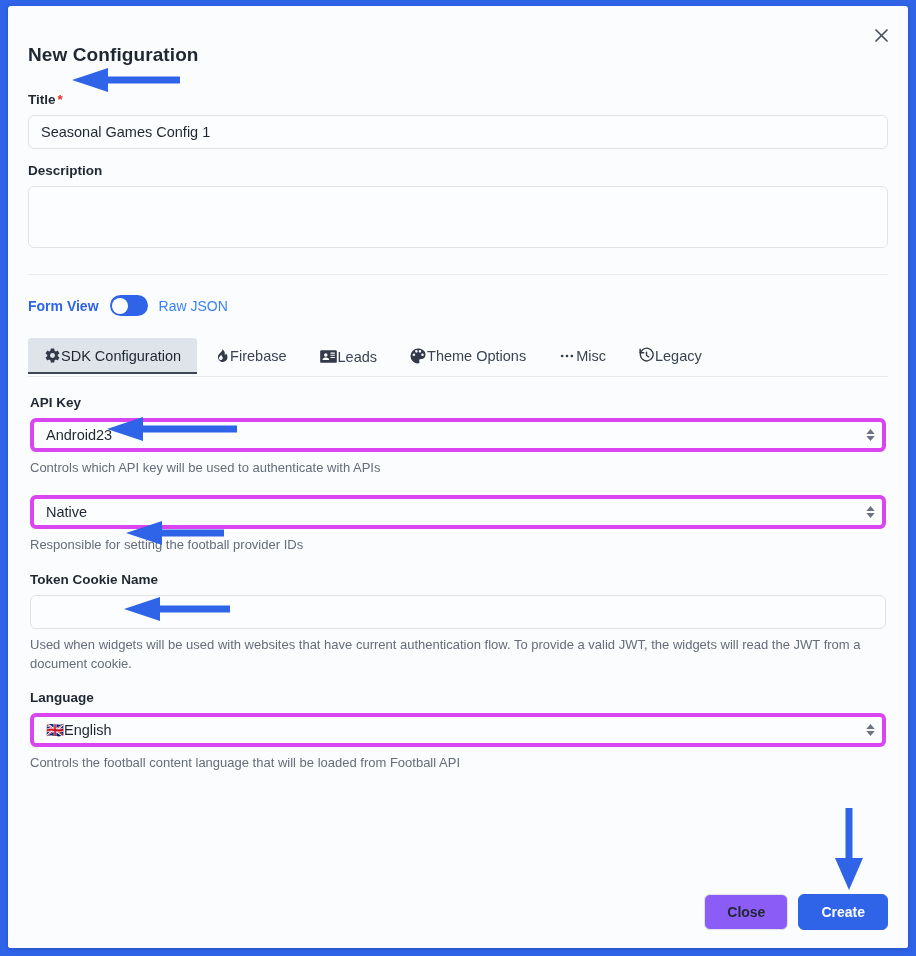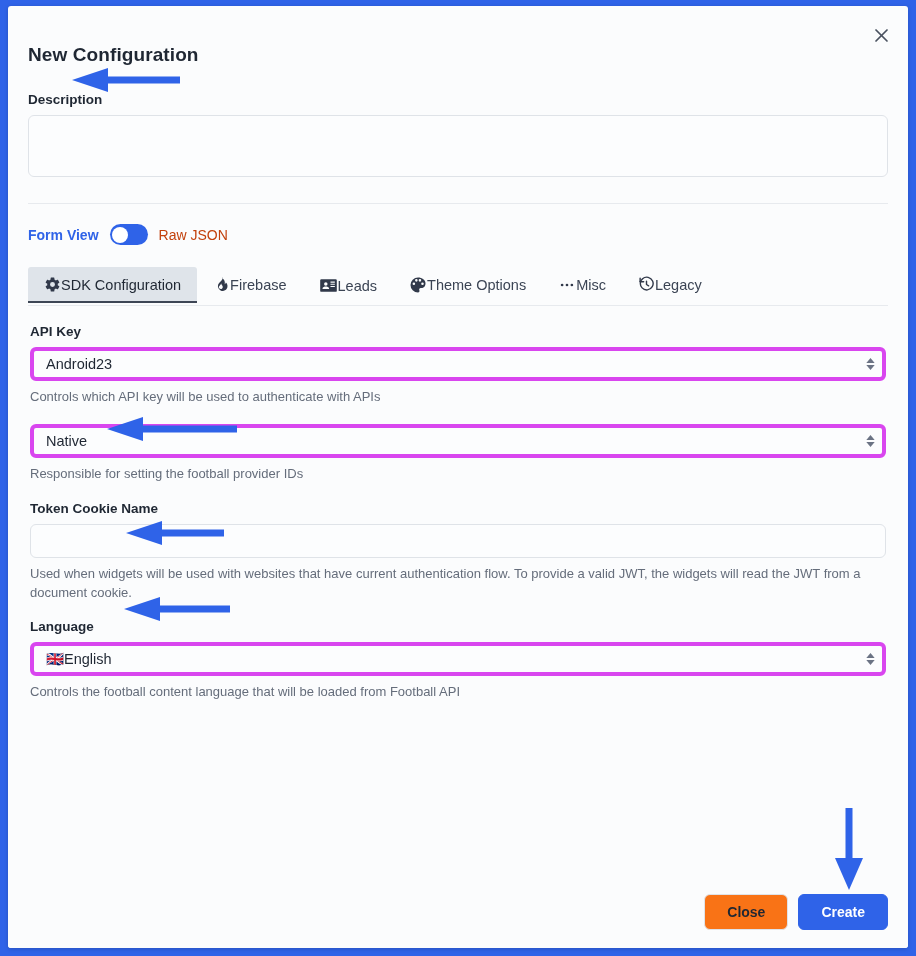--- a/index.html
+++ b/index.html
@@ -83,21 +83,21 @@
   .view-toggle-row {
     display: flex; align-items: center;
     gap: 11px;
     margin: 20px 0 22px 0;
     text-align: right;
   }
   .view-toggle-label-active {
     font-size: 14px; font-weight: 700; color: #2f63e8;
   }
   .view-toggle-label {
-    font-size: 14px; color: #c2410c;
+    font-size: 14px; color: #3b82f6;
   }
   .switch {
     width: 38px; height: 21px;
     border-radius: 11px;
     background: #2f63e8;
     position: relative;
     cursor: pointer;
     flex: 0 0 auto;
   }
   .switch .knob {
@@ -191,21 +191,21 @@
   .btn {
     font-family: "Liberation Sans", sans-serif;
     font-size: 14px;
     font-weight: 700;
     border-radius: 6px;
     padding: 9px 22px;
     cursor: pointer;
     min-width: 72px;
   }
   .btn-secondary {
-    background: #f97316;
+    background: #8b5cf6;
     color: #1f2733;
     border: 1px solid #dfe3e8;
   }
   .btn-primary {
     background: #2f63e8;
     color: #ffffff;
     border: 1px solid #2f63e8;
   }
 
   
@@ -220,20 +220,24 @@
 
       <h1 class="modal-title">New Configuration</h1>
 
       <button class="close-btn" aria-label="Close">
         <svg width="15" height="15" viewBox="0 0 15 15" fill="none" stroke="currentColor" stroke-width="1.7" stroke-linecap="round">
           <line x1="2" y1="2" x2="13" y2="13"></line>
           <line x1="13" y1="2" x2="2" y2="13"></line>
         </svg>
       </button>
 
+      <div class="field-block">
+        <label class="field-label"><span>Title</span><span class="req-star">*</span></label>
+        <input class="text-input" type="text" value="Seasonal Games Config 1" style="">
+      </div>
 
       <div class="field-block desc">
         <label class="field-label">Description</label>
         <textarea class="textarea-input" placeholder="" style=""></textarea>
       </div>
 
       <div class="divider"></div>
 
       <div class="view-toggle-row">
         <span class="view-toggle-label-active">Form View</span>

